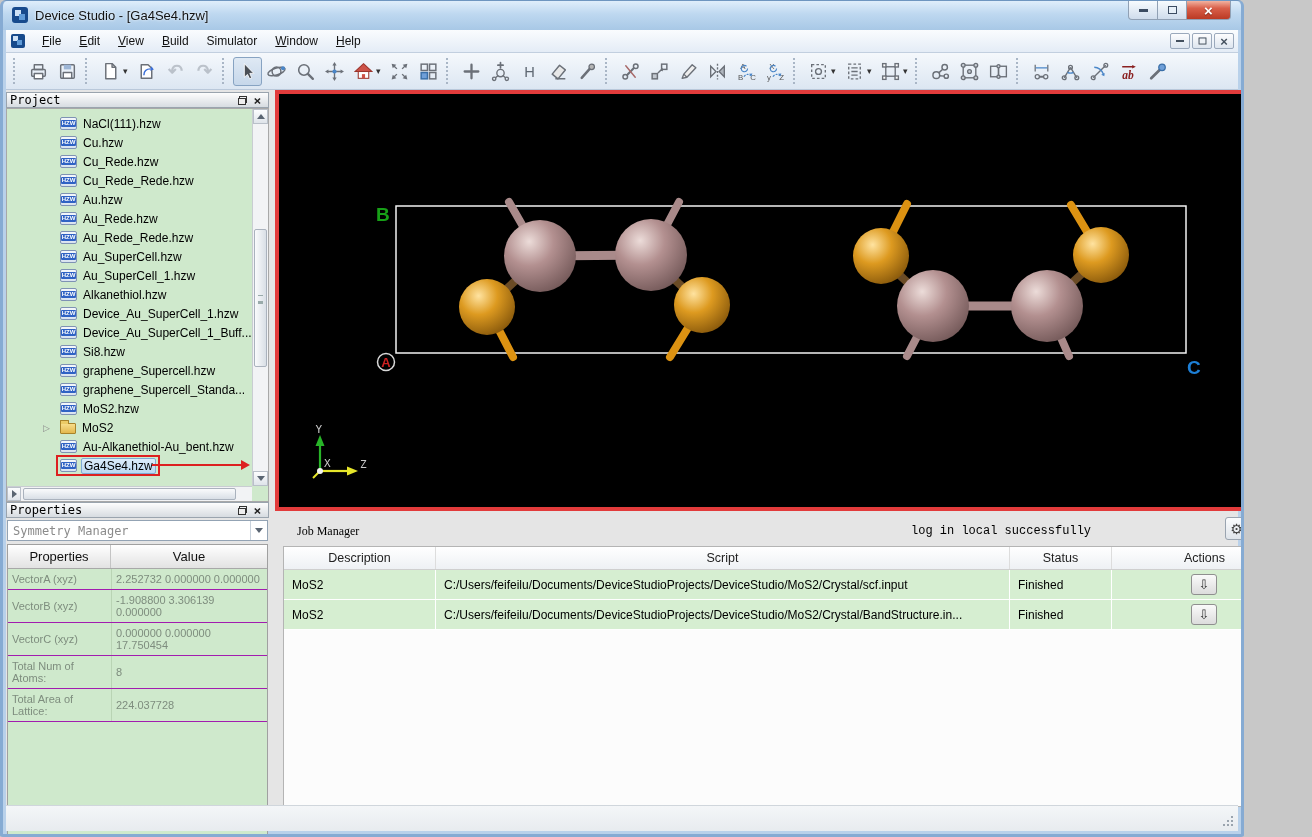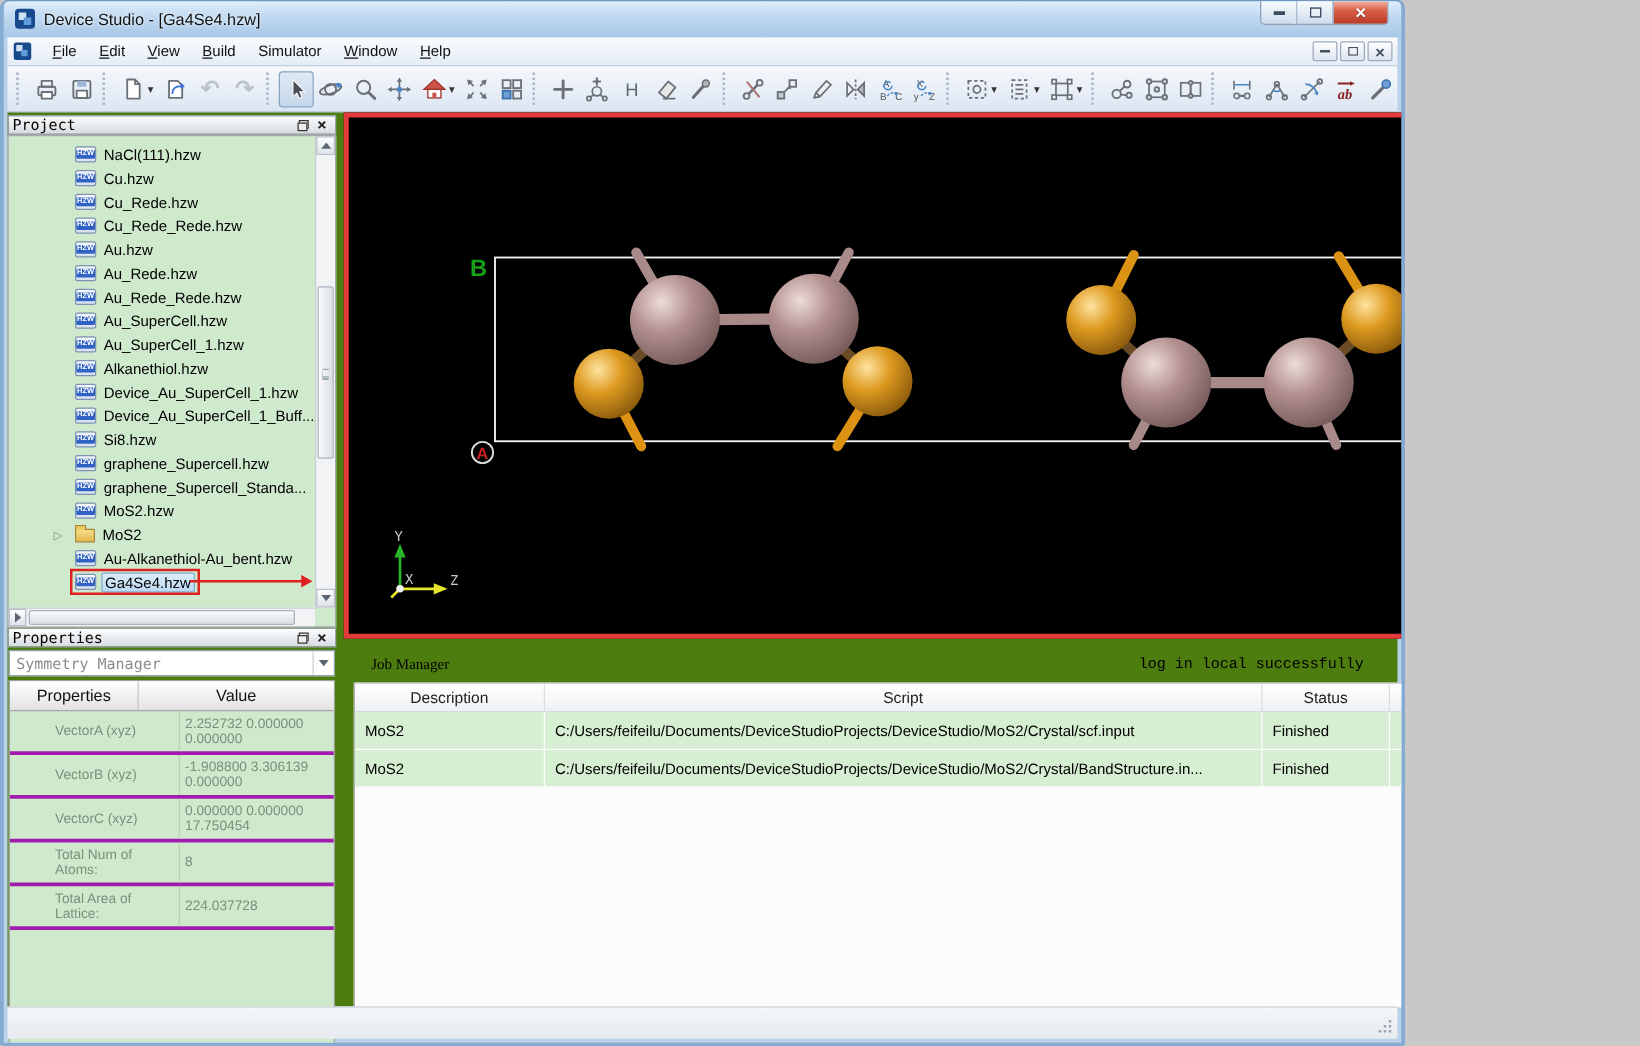--- a/index.html
+++ b/index.html
@@ -1,17 +1,17 @@
 <!DOCTYPE html>
 <html><head>
 <meta charset="utf-8">
 <style>
   html,body{margin:0;padding:0;background:#c8c8c8;}
   *{box-sizing:border-box;}
-  .app{position:relative;width:1124px;height:837px;background:#b9d1ea;
+  .app{position:relative;width:1244px;height:837px;background:#b9d1ea;
        border:3px solid #86abd3;border-top:1px solid #6e96c0;border-radius:6px 6px 3px 3px;
        font-family:"Liberation Sans",sans-serif;overflow:hidden;}
   
   .titlebar{position:absolute;left:0;top:0;right:0;height:29px;
     background:linear-gradient(180deg,#dfeefb 0%,#bed8f0 45%,#a8c8e6 100%);border-radius:5px 5px 0 0;}
   .app-logo{position:absolute;left:9px;top:6px;width:16px;height:16px;background:#174a8c;border-radius:3px;}
   .app-logo::before{content:"";position:absolute;left:3px;top:3px;width:6px;height:6px;background:#cfe2f6;}
   .app-logo::after{content:"";position:absolute;left:7px;top:7px;width:6px;height:6px;background:#5f9bd8;}
   .title-text{position:absolute;left:32px;top:7px;font-size:13px;color:#111;text-shadow:0 0 3px #fff;}
   .winbtns{position:absolute;top:0;right:10px;display:flex;}
@@ -44,21 +44,21 @@
     display:flex;align-items:center;padding-left:4px;}
   .tsep{width:7px;height:26px;border-left:2px dotted #a9b6c6;margin:0 4px 0 3px;}
   .tbtn{width:29px;height:29px;border:1px solid transparent;border-radius:3px;background:transparent;
         display:flex;align-items:center;justify-content:center;padding:0;}
   .tbtn.active{background:linear-gradient(#dfe9f4,#c6d7ea);border-color:#87a3c2;}
   .tbtn.disabled{opacity:.5;}
   .icn{width:21px;height:21px;display:block;}
   .caret{font-size:9px;color:#333;width:8px;margin:0 1px 0 -2px;}
   .uglyph{font-size:18px;color:#8d949e;font-weight:bold;line-height:1;}
   
-  .workspace{position:absolute;left:3px;top:89px;right:3px;bottom:29px;background:#4d7c0f;}
+  .workspace{position:absolute;left:3px;top:89px;right:3px;bottom:29px;background:#e5e5e5;}
   
   .panel-header{height:16px;background:linear-gradient(#fdfdfd,#d7dce1);border:1px solid #9aa4ae;
     display:flex;align-items:center;font-family:"DejaVu Sans Mono",monospace;font-size:12px;color:#000;padding:0 3px;}
   .ph-title{flex:1;}
   .ph-btn{width:15px;height:13px;display:flex;align-items:center;justify-content:center;color:#222;}
   .float-g{position:relative;width:9px;height:9px;}
   .float-g::before{content:"";position:absolute;right:0;top:0;width:6px;height:5px;border:1px solid #333;}
   .float-g::after{content:"";position:absolute;left:0;bottom:0;width:6px;height:5px;border:1px solid #333;background:#eee;}
   .ph-x{font-size:13px;font-weight:bold;line-height:1;}
   
@@ -99,21 +99,21 @@
   .hthumb{position:absolute;top:1px;height:12px;background:linear-gradient(#fafbfc,#d9dfe6);
           border:1px solid #aab2bd;border-radius:2px;}
   
   .properties-panel{position:absolute;left:0;top:412px;width:263px;height:306px;}
   .combo{position:absolute;left:1px;top:18px;right:1px;height:21px;background:#fff;border:1px solid #93a3b4;
          display:flex;align-items:center;font-family:"DejaVu Sans Mono",monospace;font-size:12px;color:#8b8b8b;padding-left:5px;}
   .combo-arrow{margin-left:auto;width:17px;height:100%;border-left:1px solid #c9d2dc;display:flex;align-items:center;justify-content:center;}
   .ptable{position:absolute;left:1px;top:42px;right:1px;bottom:-92px;border:1px solid #a0a0a0;background:#cfe9cc;}
   .phead{display:grid;grid-template-columns:103px 1fr;height:24px;background:linear-gradient(#ffffff,#e2e2e2);border-bottom:1px solid #a8a8a8;}
   .phc{display:flex;align-items:center;justify-content:center;font-size:13px;color:#111;border-right:1px solid #c4c4c4;}
-  .prow{display:grid;grid-template-columns:103px 1fr;border-bottom:3px solid #a21caf;padding-left:32px;}
+  .prow{display:grid;grid-template-columns:103px 1fr;border-bottom:1px solid #a21caf;}
   .pc{font-size:11px;color:#7e8d7e;padding:4px 4px;display:flex;align-items:center;}
   .pc2{border-left:1px solid #b9d4b4;}
   
   .viewport{position:absolute;left:269px;top:0;width:1037px;height:421px;border:4px solid #e23b3b;background:#000;}
   .viewport svg{position:absolute;left:0;top:0;}
   
   .jobmanager{position:absolute;left:269px;top:421px;width:1037px;height:297px;}
   .jm-title{position:absolute;left:10px;top:13px;font-family:Liberation Serif, serif;font-size:12px;color:#000;margin-left:12px;}
   .jm-status{position:absolute;left:636px;top:13px;font-family:Liberation Mono, monospace;font-size:12px;color:#000;}
   .jm-btns{position:absolute;right:12px;top:6px;display:flex;gap:3px;}

